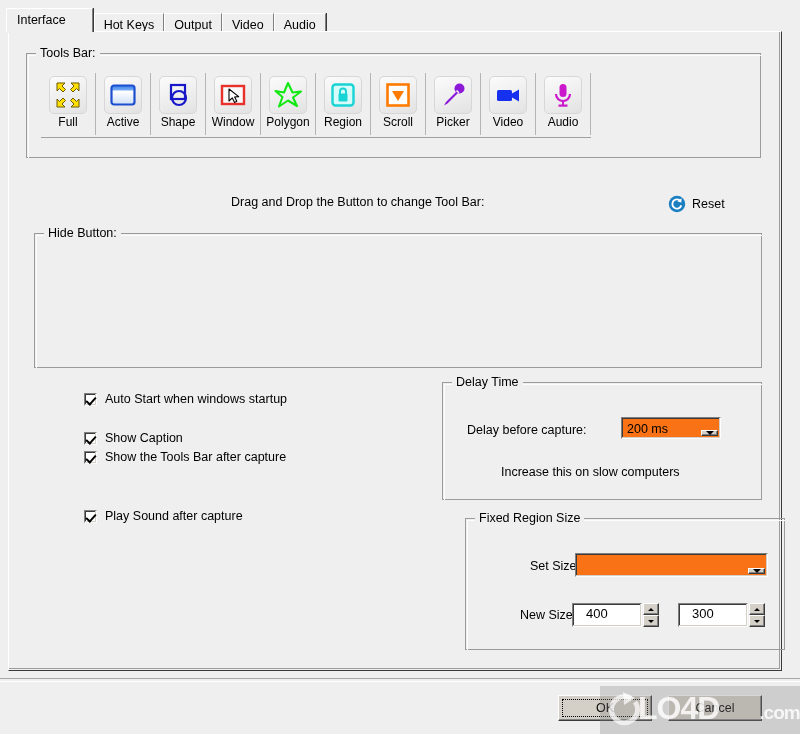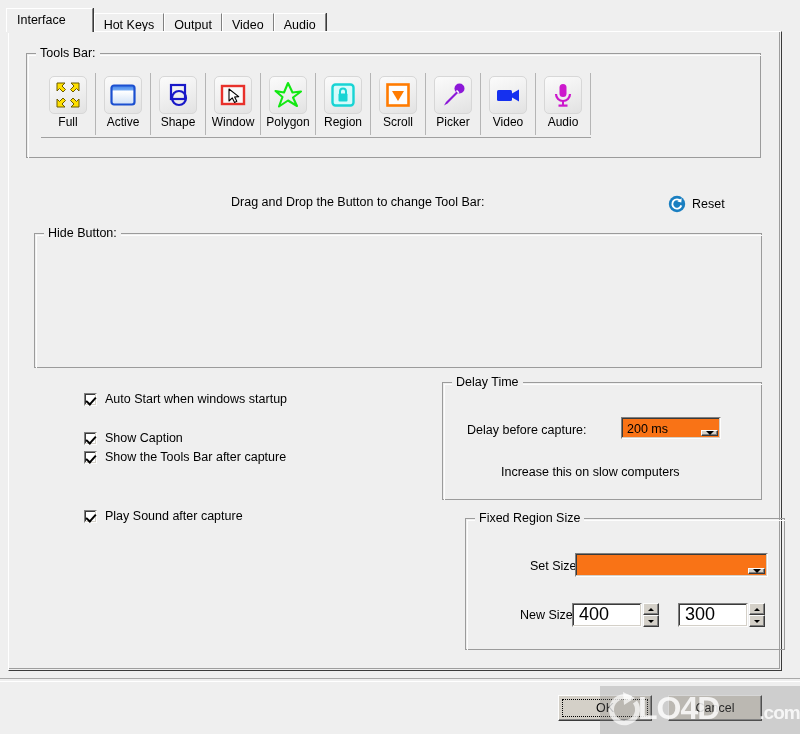--- a/index.html
+++ b/index.html
@@ -253,23 +253,23 @@
     display: flex;
     align-items: stretch;
   }
   .spin-input {
     background: #fff;
     border-top: 1px solid #808080;
     border-left: 1px solid #808080;
     border-right: 1px solid #fdfdfd;
     border-bottom: 1px solid #fdfdfd;
     box-shadow: inset -1px -1px 0 #d4d0c8, inset 1px 1px 0 #3a3a3a;
-    font-size: 18px;
+    font-size: 13px;
     line-height: 20px;
-    padding: 0 0 0 6px;
+    padding: 0 0 0 13px;
     box-sizing: border-box;
   }
   .spin-btns {
     display: flex;
     flex-direction: column;
     width: 16px;
     margin-left: 1px;
   }
   .spin-b {
     flex: 1;

